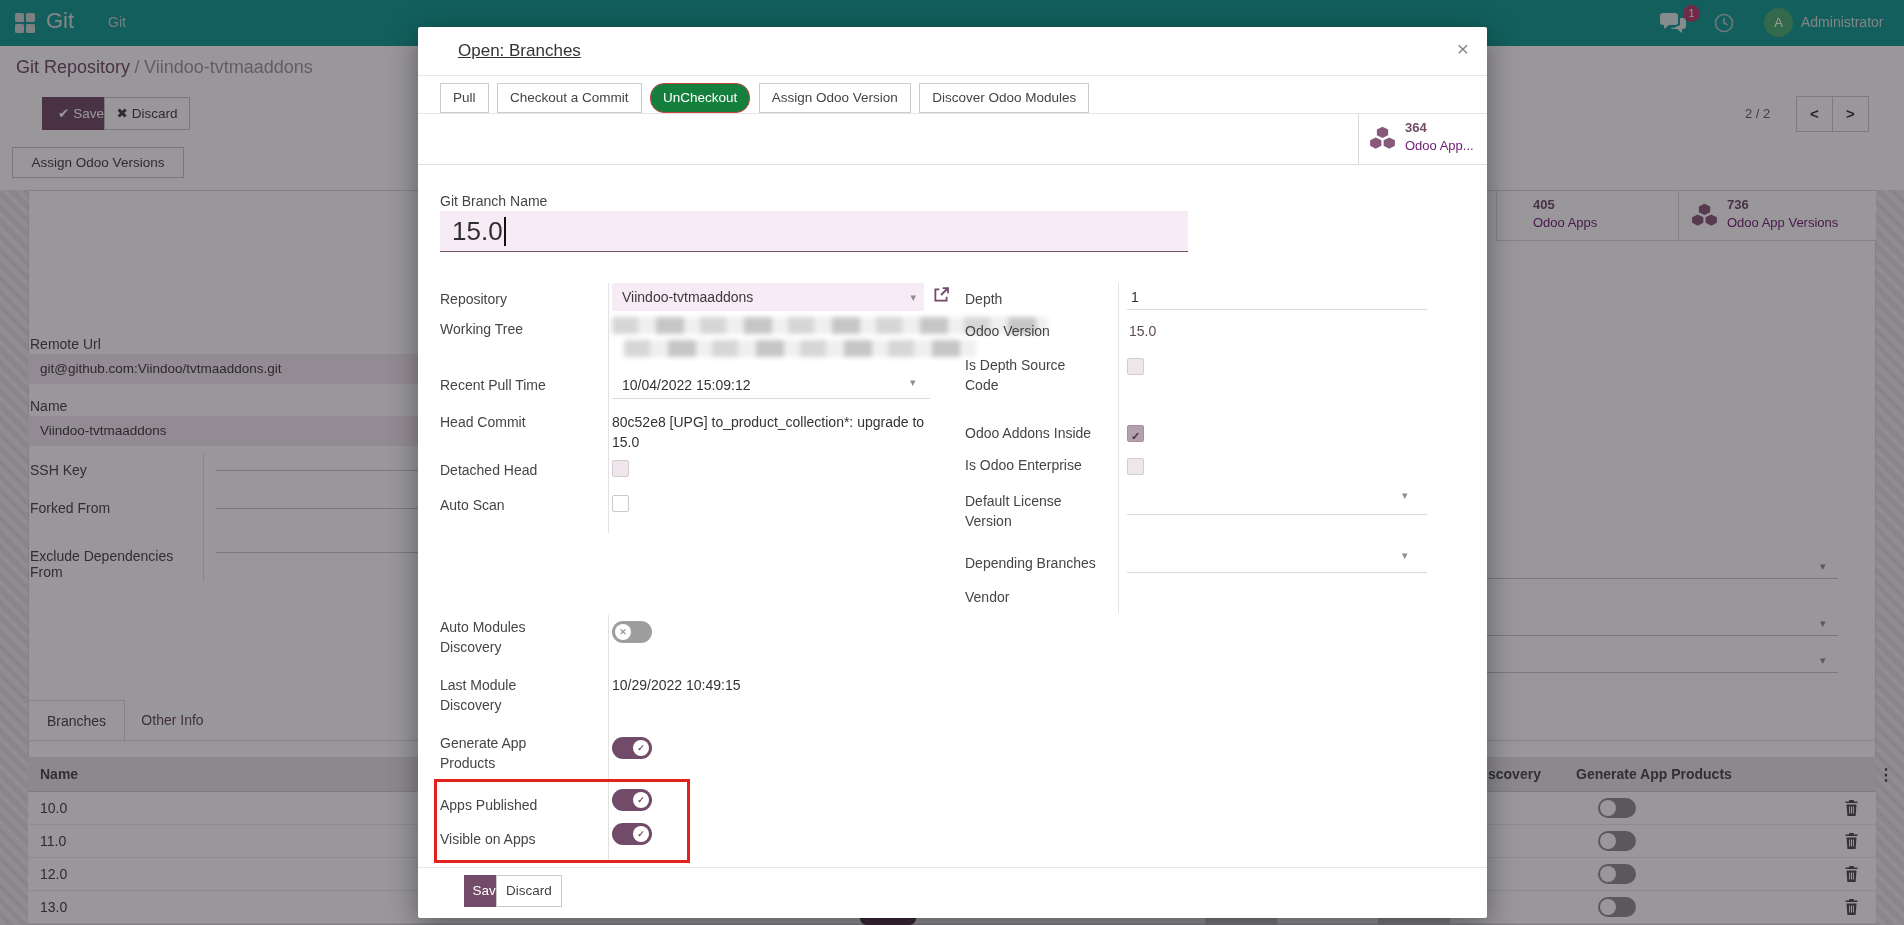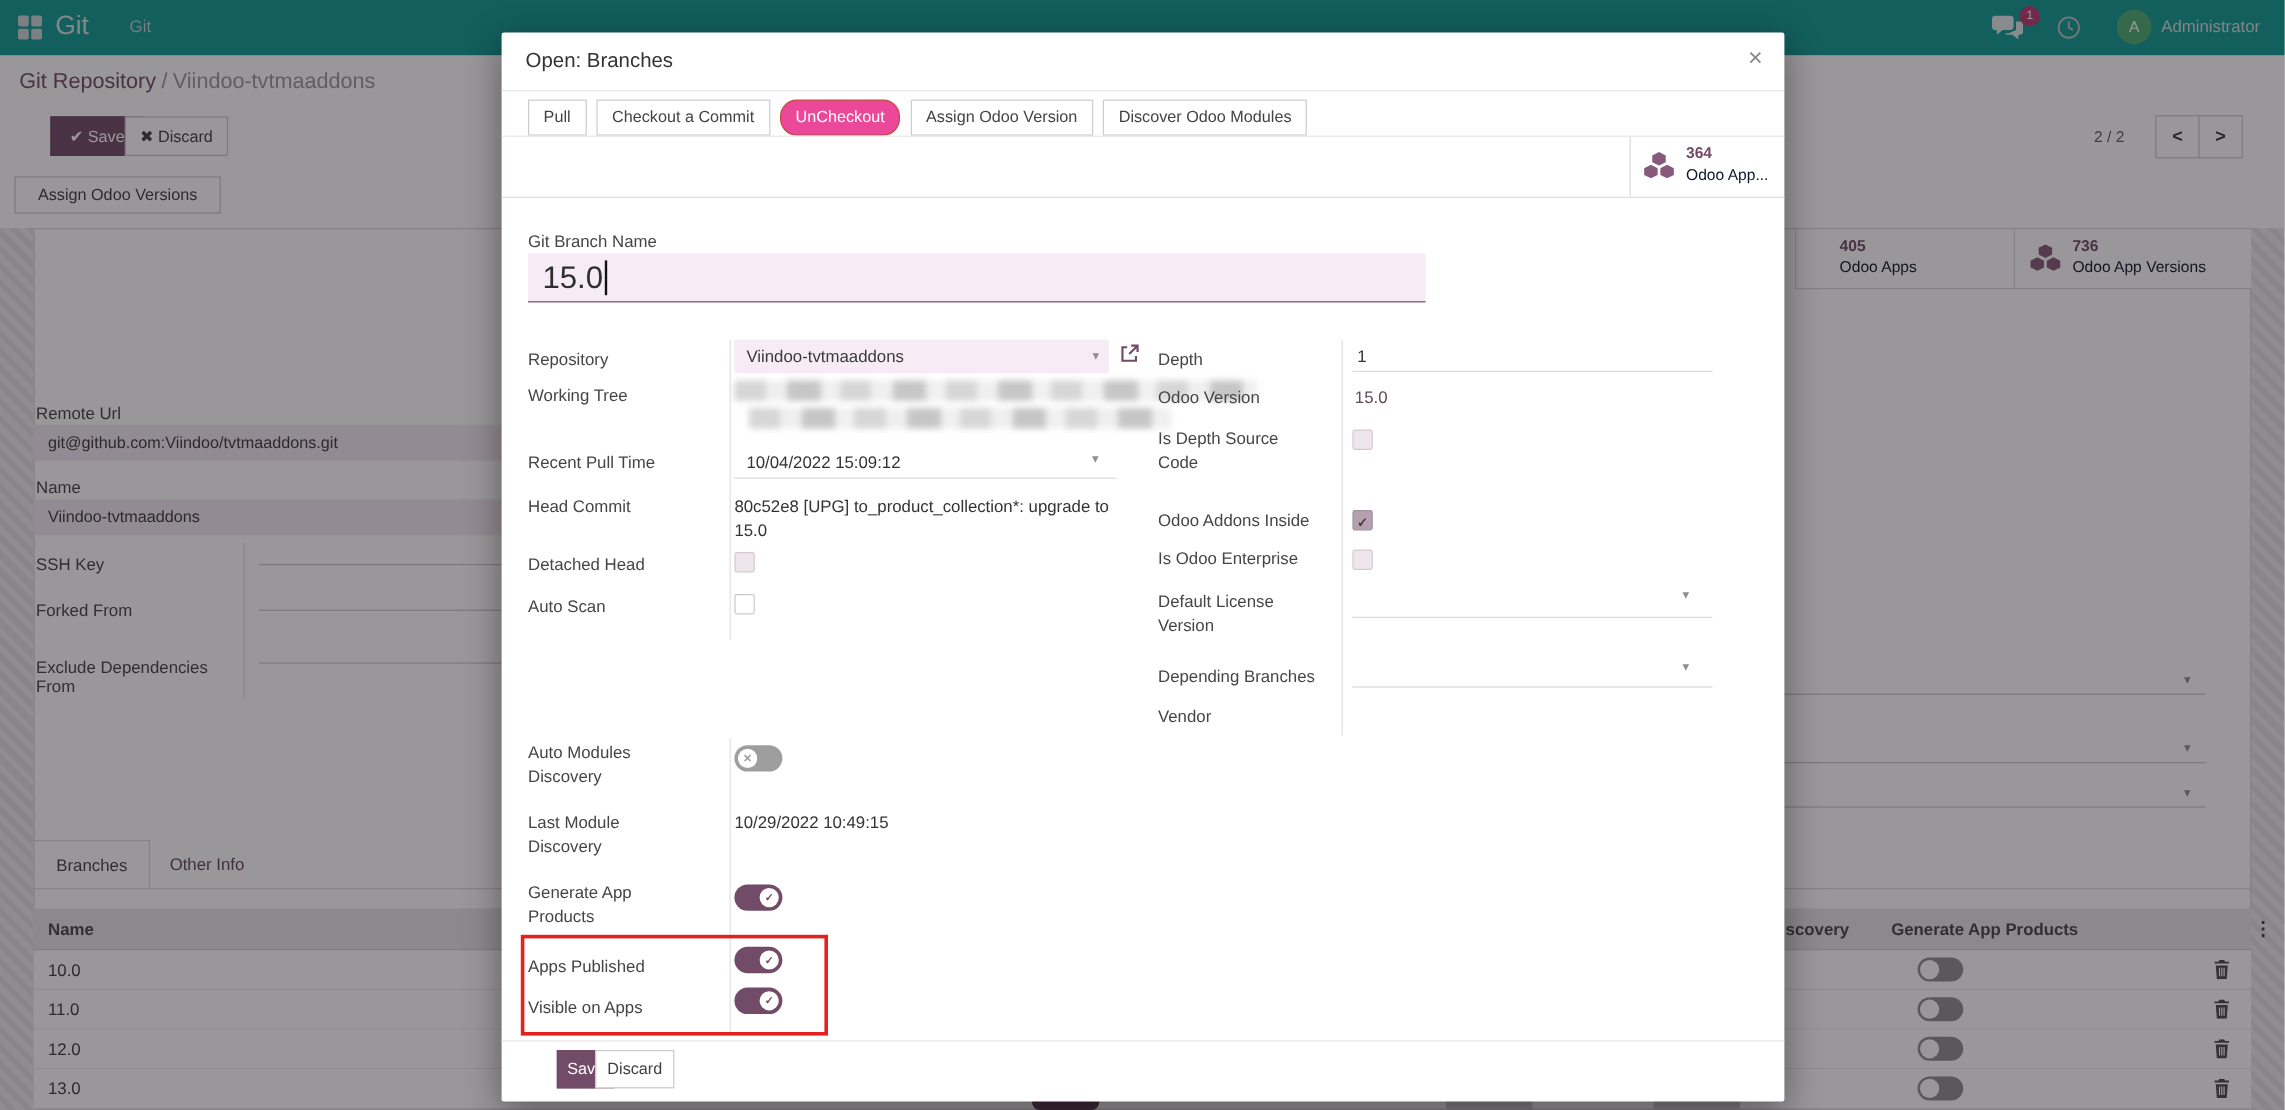--- a/index.html
+++ b/index.html
@@ -26,21 +26,21 @@
   .btn-primary{background:#714b67;border-color:#714b67;color:#fff;margin-left:24px;}
   .pagerbtn{position:absolute;width:37px;height:36px;border:1px solid #cdcdcd;background:#fff;
             color:#333;font-weight:bold;font-size:15px;text-align:center;line-height:34px;}
 
   .content-bg{position:absolute;left:0;top:190px;width:1904px;height:735px;
       background-image:repeating-linear-gradient(45deg,#efeced 0 5px,#e2dfe1 5px 10px);}
   .sheet{position:absolute;left:28px;top:190px;width:1848px;height:735px;background:#fff;
          border:1px solid #d8d8d8;}
   .statcell{position:absolute;height:50px;border-left:1px solid #d9d9d9;border-bottom:1px solid #d9d9d9;background:#fff;}
   .statval{font-size:13px;font-weight:600;color:#714b67;}
-  .statlbl{font-size:13px;color:#0f172a;white-space:nowrap;}
+  .statlbl{font-size:13px;color:#701a75;white-space:nowrap;}
   .flabel{font-size:14px;color:#454545;}
   .fvalbox{position:absolute;height:30px;background:#f4e9f2;}
   .fvaltext{font-size:13.5px;color:#3c3c3c;line-height:30px;padding-left:12px;white-space:nowrap;}
   .uline{position:absolute;border-bottom:1px solid #c9c9c9;}
   .vline{position:absolute;border-left:1px solid #e2e2e2;}
   .caretch{color:#8f8f8f;font-size:11px;}
 
   .tab{position:absolute;height:41px;line-height:41px;text-align:center;font-size:14px;}
   .tab.active{background:#fff;border:1px solid #dcdcdc;border-bottom:none;color:#454545;}
   .tab.inactive{color:#64465a;}
@@ -71,21 +71,21 @@
 
   
   .overlay{position:absolute;inset:0;background:rgba(22,18,24,0.44);z-index:5;}
   .modal{position:absolute;left:418px;top:27px;width:1069px;height:891px;background:#fff;
          z-index:10;border-radius:2px;box-shadow:0 8px 30px rgba(0,0,0,.4);}
   .m-title{font-size:17px;color:#333;}
   .m-close{position:absolute;right:18px;top:10px;font-size:21px;color:#888;cursor:pointer;}
   .m-hr{position:absolute;left:0;width:1069px;border-top:1px solid #e6e6e6;}
   .abtn{display:inline-block;height:30px;line-height:28px;padding:0 12px;border:1px solid #cccccc;
         background:#fff;color:#444;font-size:13.5px;margin-right:4px;vertical-align:top;}
-  .abtn.danger{background:#ec4899;border-color:#c4443f;color:#fff;border-radius:14px;}
+  .abtn.danger{background:#15803d;border-color:#c4443f;color:#fff;border-radius:14px;}
   .bigin{position:absolute;left:22px;top:184px;width:748px;height:41px;background:#f7ecf5;
          border-bottom:1px solid #715068;}
   .bigin .v{font-size:26px;color:#2f2f2f;line-height:40px;padding-left:12px;}
   .cursorbar{display:inline-block;width:2px;height:29px;background:#111;vertical-align:-6px;margin-left:1px;}
   .mlabel{position:absolute;font-size:14px;color:#454545;line-height:1.45;}
   .mval{position:absolute;font-size:14px;color:#333;line-height:1.45;}
   .pickbox{position:absolute;height:28px;background:#f7ecf5;border-radius:2px;}
   .pickbox .v{font-size:14px;color:#3a3a3a;line-height:28px;padding-left:10px;}
   .pickbox .c{position:absolute;right:8px;top:0;line-height:28px;}
   .redact{position:absolute;height:17px;filter:blur(2.5px);border-radius:2px;
@@ -243,21 +243,21 @@
 
     <span class="abs" style="left:860px;top:912px;width:56px;height:13px;border-radius:7px;background:#5d3c55;"></span>
     <span class="abs" style="left:1205px;top:917px;width:72px;height:8px;background:#cfcfcf;border-radius:2px;"></span>
     <span class="abs" style="left:1378px;top:917px;width:72px;height:8px;background:#cfcfcf;border-radius:2px;"></span>
   </div>
 
   <div class="overlay"></div>
 
   <div class="modal">
 
-    <div class="abs m-title" style="left:20px;top:14px;">Open: Branches</div>
+    <div class="abs m-title" style="left:40px;top:14px;text-decoration:underline;">Open: Branches</div>
     <span class="m-close">×</span>
     <div class="m-hr" style="top:48px;"></div>
 
     <div class="abs" style="left:22px;top:56px;white-space:nowrap;">
       <span class="abtn">Pull</span>
       <span class="abtn">Checkout a Commit</span>
       <span class="abtn danger">UnCheckout</span>
       <span class="abtn">Assign Odoo Version</span>
       <span class="abtn">Discover Odoo Modules</span>
     </div>

